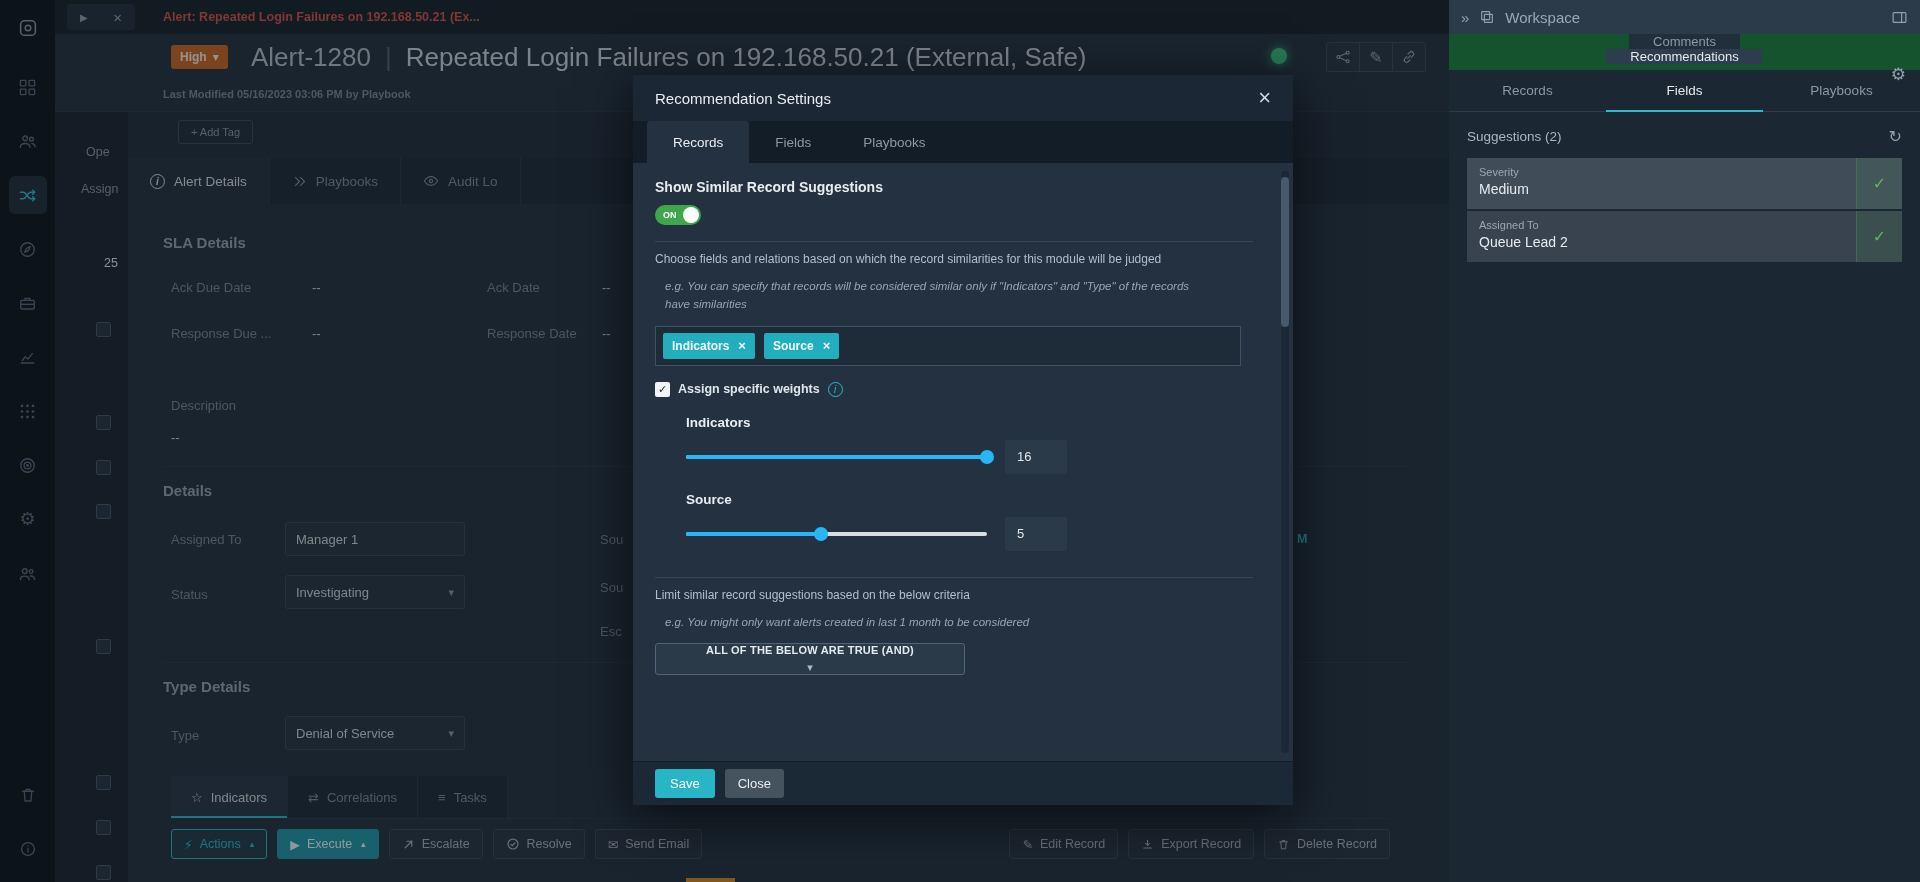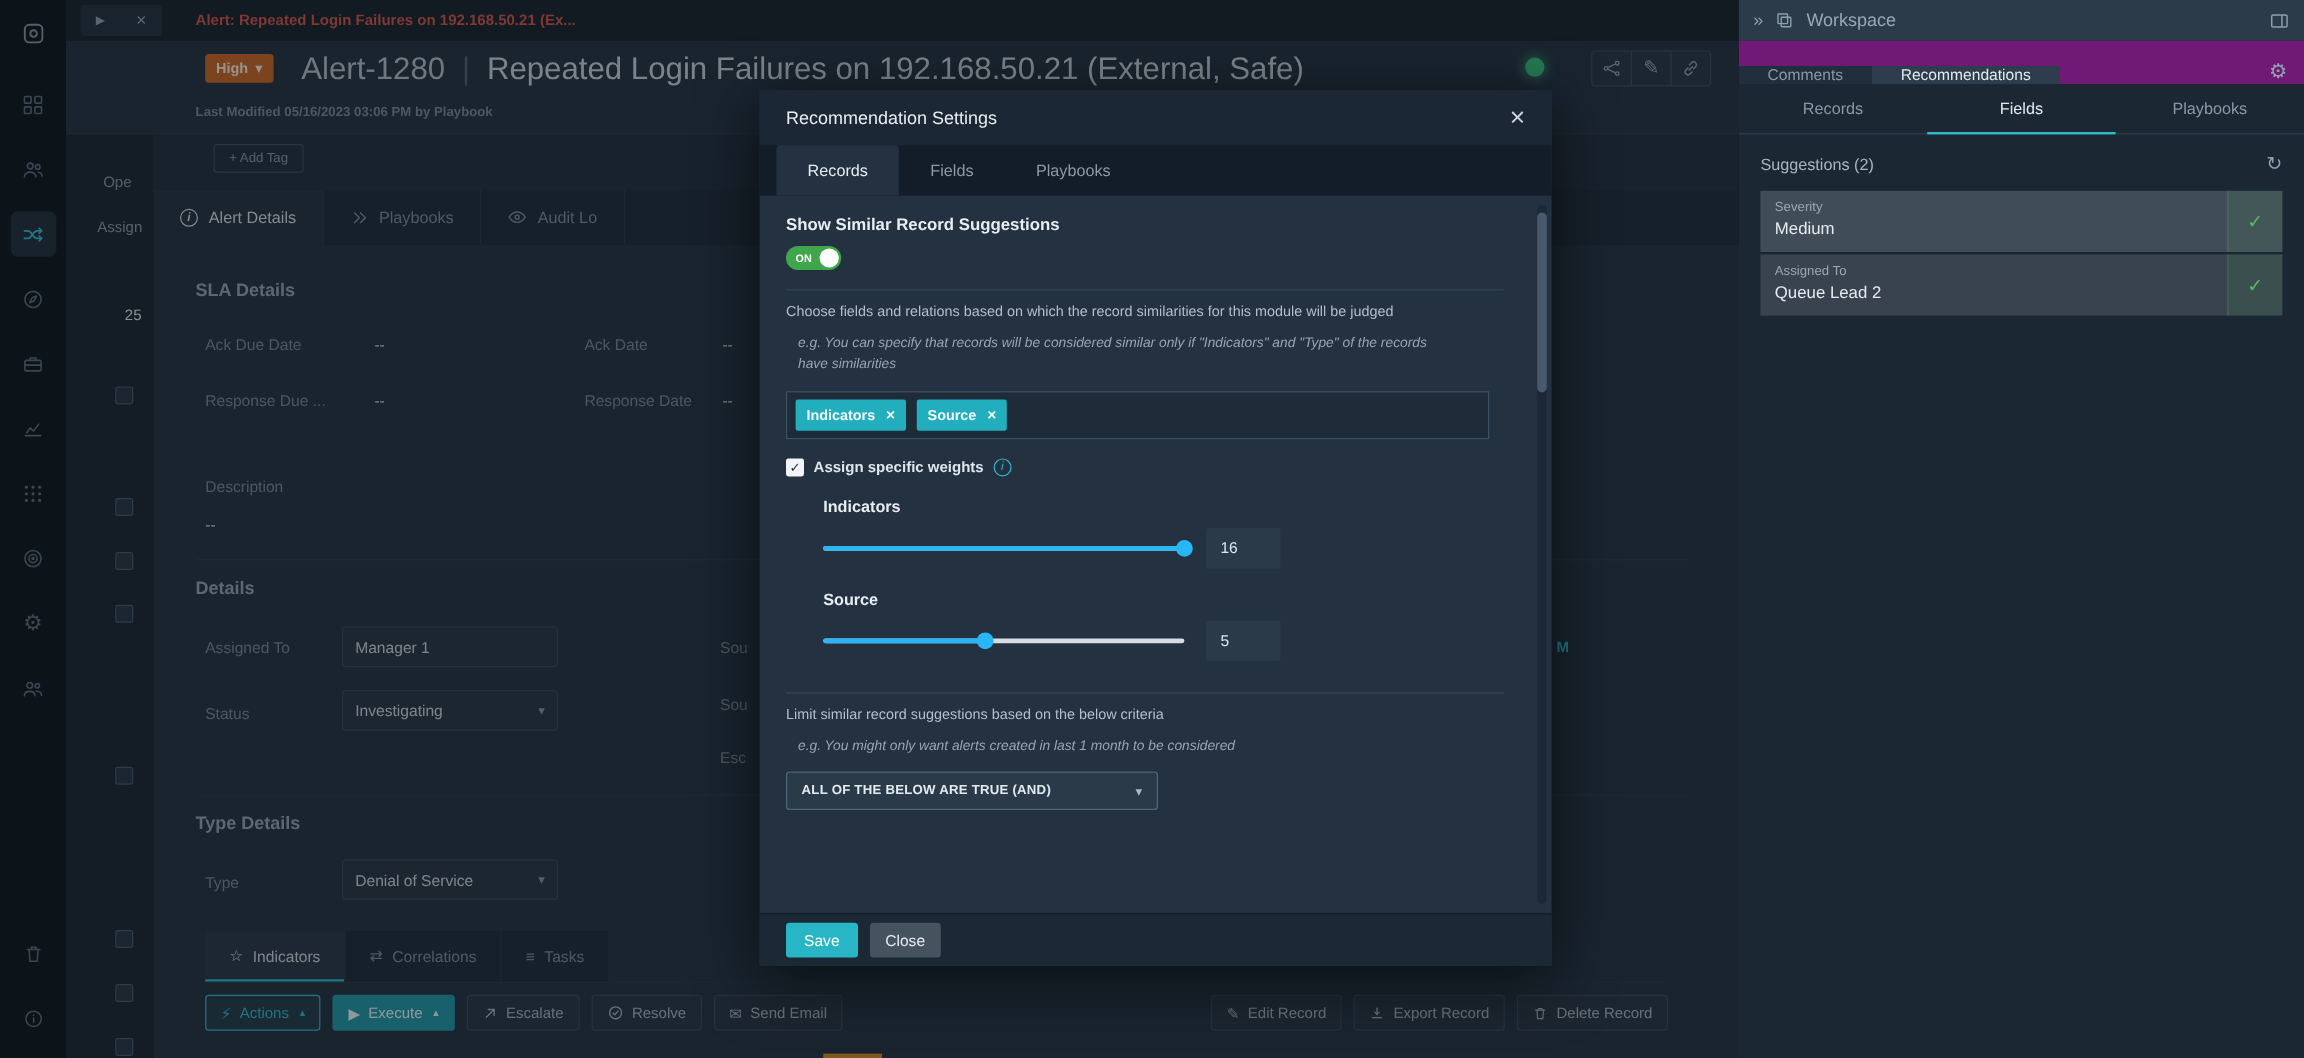--- a/index.html
+++ b/index.html
@@ -114,34 +114,34 @@
   .slider-group{margin:18px 0 0 31px;}
   .slider-label{font-size:13.5px;font-weight:bold;color:#e8edf2;}
   .slider-row{display:flex;align-items:center;gap:18px;margin-top:10px;}
   .slider{position:relative;width:301px;height:4px;background:#d7dde3;border-radius:2px;cursor:pointer;}
   .slider-fill{position:absolute;left:0;top:0;height:4px;background:#29b6f6;border-radius:2px;}
   .slider-thumb{position:absolute;top:-5px;width:14px;height:14px;border-radius:50%;background:#29b6f6;cursor:grab;}
   .slider-value{width:62px;height:34px;background:#2b3a49;border-radius:2px;color:#dfe6ec;font-size:13px;
     display:flex;align-items:center;padding-left:12px;cursor:text;}
   .condsel{margin-top:12px;width:310px;height:32px;background:#2b3a49;border:1px solid #50657c;border-radius:3px;
     display:flex;align-items:center;justify-content:space-between;padding:0 12px;color:#e3eaf0;
-    font-size:11px;font-weight:bold;letter-spacing:.2px;cursor:pointer;}
+    font-size:11px;font-weight:bold;letter-spacing:.2px;cursor:pointer;flex-direction:column;}
   .condsel .caret{color:#aeb9c4;font-size:11px;}
   .modal-footer{height:44px;background:#1b2835;border-top:1px solid #121c26;display:flex;align-items:center;gap:10px;
     padding:0 22px;flex:0 0 auto;}
   .btn-save{background:#28b6c6;color:#fff;border:none;font-size:13px;padding:7px 15px;border-radius:3px;cursor:pointer;font-family:inherit;}
   .btn-close{background:#45535f;color:#e8edf2;border:none;font-size:13px;padding:7px 13px;border-radius:3px;cursor:pointer;font-family:inherit;}
 
   
   .workspace{position:absolute;left:1449px;top:0;width:471px;height:882px;background:#1b2733;z-index:5;}
   .ws-header{height:34px;background:#2c3b4a;display:flex;align-items:center;padding:0 12px;gap:10px;color:#8fa0ae;}
   .ws-chevrons{font-size:15px;cursor:pointer;}
   .ws-title{font-size:15px;color:#9aa8b5;}
   .ws-panel-icon{margin-left:auto;color:#8fa0ae;cursor:pointer;display:flex;}
-  .ws-tabs{height:36px;background:#701a75;display:flex;align-items:flex-end;}
+  .ws-tabs{height:36px;background:#14532d;display:flex;align-items:center;flex-direction:column;}
   .wstab{padding:0 24px;display:flex;align-items:center;font-size:13px;color:#8b98a5;background:#212e3b;cursor:pointer;}
   .wstab.active{background:#2e3d4d;color:#e3e9ee;}
   .ws-gear{margin-left:auto;margin-right:14px;display:flex;align-items:center;color:#93a1ae;font-size:17px;cursor:pointer;}
   .ws-subtabs{height:42px;display:flex;border-bottom:1px solid #2e3d4c;}
   .ws-subtab{flex:1;display:flex;align-items:center;justify-content:center;font-size:13.5px;color:#8b98a5;position:relative;cursor:pointer;}
   .ws-subtab.active{color:#e3e9ee;}
   .ws-subtab.active::after{content:"";position:absolute;left:0;right:0;bottom:-1px;height:2px;background:#2fb9c9;}
   .ws-sugg-head{display:flex;align-items:center;padding:15px 18px 12px;color:#aab6c2;font-size:13.5px;}
   .ws-refresh{margin-left:auto;color:#8fa0ae;font-size:16px;cursor:pointer;}
   .ws-card{margin:0 18px 2px;display:flex;height:51px;background:#38434f;cursor:pointer;}

